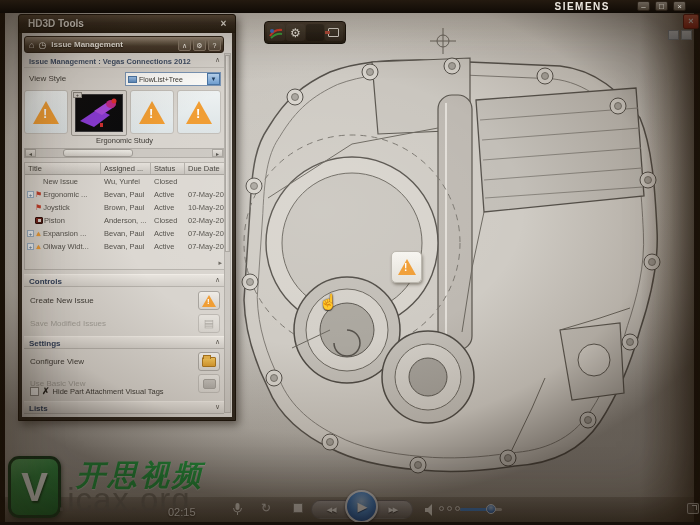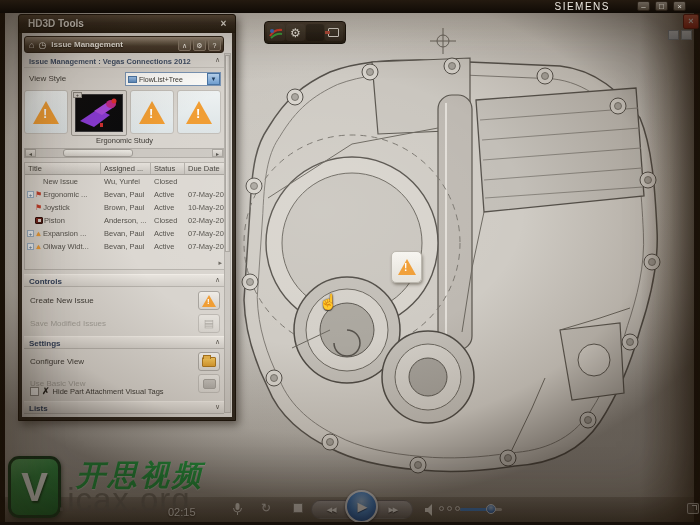--- a/index.html
+++ b/index.html
@@ -3,21 +3,21 @@
 <meta charset="utf-8">
 <style>
   * { margin:0; padding:0; box-sizing:border-box; }
   html,body { width:700px; height:525px; background:#0d0905; overflow:hidden;
     font-family:"Liberation Sans", sans-serif; }
   .stage { position:absolute; left:0; top:0; width:700px; height:525px; background:#140e08; }
 
   
   .bezel-top { position:absolute; left:0; top:0; width:700px; height:13px;
     background:linear-gradient(180deg,#241a10,#0f0a05); z-index:40; }
-  .brand { position:absolute; right:90px; top:1px; font-size:10px; font-weight:normal;
+  .brand { position:absolute; right:90px; top:1px; font-size:10px; font-weight:bold;
     letter-spacing:1.5px; color:#ece8e0; }
   .winbtns { position:absolute; right:14px; top:1px; display:flex; gap:5px; }
   .winbtn { width:13px; height:10px; font-size:8px; line-height:9px; text-align:center;
     color:#d8d4cc; background:linear-gradient(180deg,#6b6258,#463c30); border:1px solid #2a2118;
     border-radius:2px; }
   .bezel-bottom { position:absolute; left:0; top:522px; width:700px; height:3px; background:#17100a; z-index:40; }
 
   
   .screen { position:absolute; left:5px; top:12px; width:689px; height:511px;
     background:linear-gradient(180deg,#ccc8c1 0%,#c6c2bb 55%,#b3afa8 85%,#9c978f 100%); }

